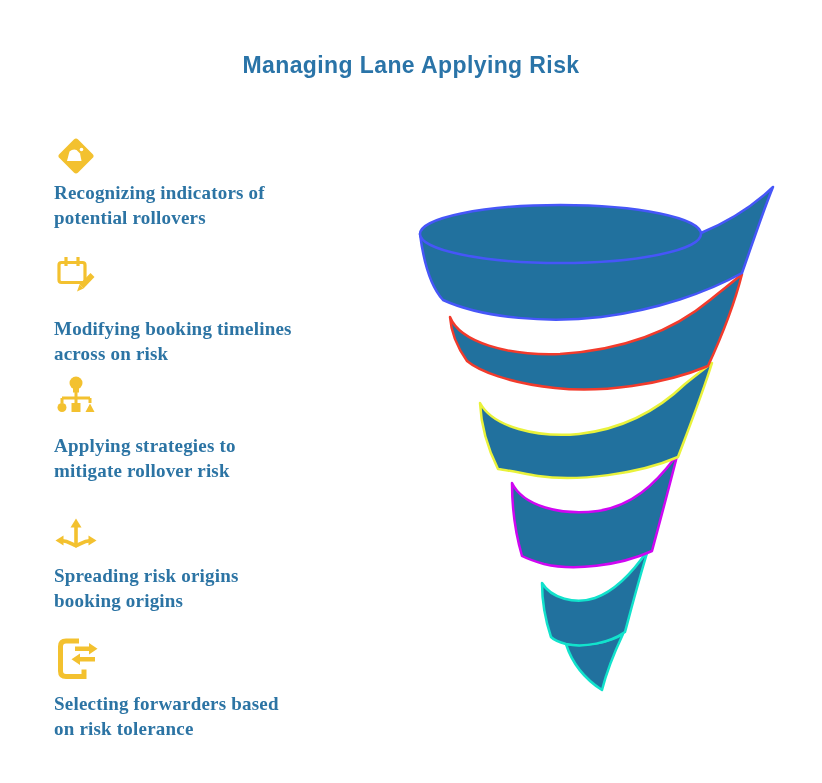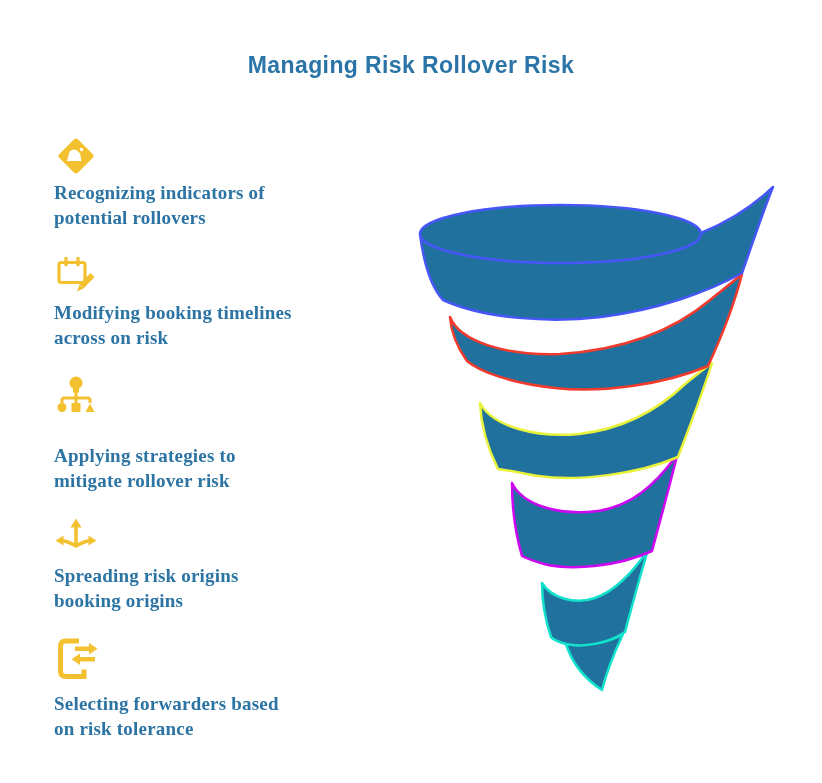--- a/index.html
+++ b/index.html
@@ -33,21 +33,21 @@
     color:var(--body-text,#2c74a4);
     font-family:Liberation Serif, serif;
   }
   .funnel-svg { position:absolute; left:405px; top:170px; }
 </style>
 </head>
 <body>
 
 <div class="page">
 
-  <div class="title">Managing Risk Rollover Risk</div>
+  <div class="title">Managing Lane Applying Risk</div>
 
   <div class="item" style="top:134px;">
     <svg class="icon" width="44" height="44" viewBox="0 0 44 44">
       <rect x="8.8" y="8.8" width="26.4" height="26.4" rx="3" transform="rotate(45 22 22)" fill="currentColor"></rect>
       <path d="M13,27 L15.5,17.5 Q19,14.5 22.5,16 L26,19.5 L27.5,27 Z" fill="#ffffff"></path>
       <circle cx="27.5" cy="15.5" r="1.8" fill="#ffffff"></circle>
     </svg>
     <div class="label" style="margin-top:2px;">
       <div>Recognizing indicators of</div>
       <div>potential rollovers</div>
@@ -59,40 +59,40 @@
       <g fill="none" stroke="currentColor" stroke-width="3.2">
         <rect x="5" y="10.5" width="26" height="20" rx="2.5"></rect>
         <line x1="12" y1="5" x2="12" y2="14"></line>
         <line x1="24" y1="5" x2="24" y2="14"></line>
       </g>
       <g fill="currentColor">
         <path d="M25.5,32.5 L36.5,21 L40.5,25 L29.5,36.5 Z"></path>
         <path d="M23,39.5 L25.5,32.5 L29.5,36.5 Z"></path>
       </g>
     </svg>
-    <div class="label" style="margin-top:2px;">
+    <div class="label" style="margin-top:18px;">
       <div>Modifying booking timelines</div>
       <div>across on risk</div>
     </div>
   </div>
 
   <div class="item" style="top:374px;">
     <svg class="icon" width="44" height="44" viewBox="0 0 44 44">
       <g fill="currentColor">
         <circle cx="22" cy="9" r="6.5"></circle>
         <rect x="19" y="14" width="6" height="4.5"></rect>
       </g>
       <path d="M22,18 V24 M8,24 H36 M8,24 V29 M22,24 V29 M36,24 V29" stroke="currentColor" stroke-width="3" fill="none"></path>
       <g fill="currentColor">
         <circle cx="8" cy="33.5" r="4.5"></circle>
         <rect x="17.5" y="29" width="9" height="9"></rect>
         <path d="M36,29.5 L40.5,38 H31.5 Z"></path>
       </g>
     </svg>
-    <div class="label" style="margin-top:25px;">
+    <div class="label" style="margin-top:15px;">
       <div>Applying strategies to</div>
       <div>mitigate rollover risk</div>
     </div>
   </div>
 
   <div class="item" style="top:514px;">
     <svg class="icon" width="44" height="44" viewBox="0 0 44 44">
       <g stroke="currentColor" stroke-width="3.6" fill="none">
         <path d="M22,33 V11"></path>
         <path d="M23,32 C18,31 16,27 7,26.5"></path>

